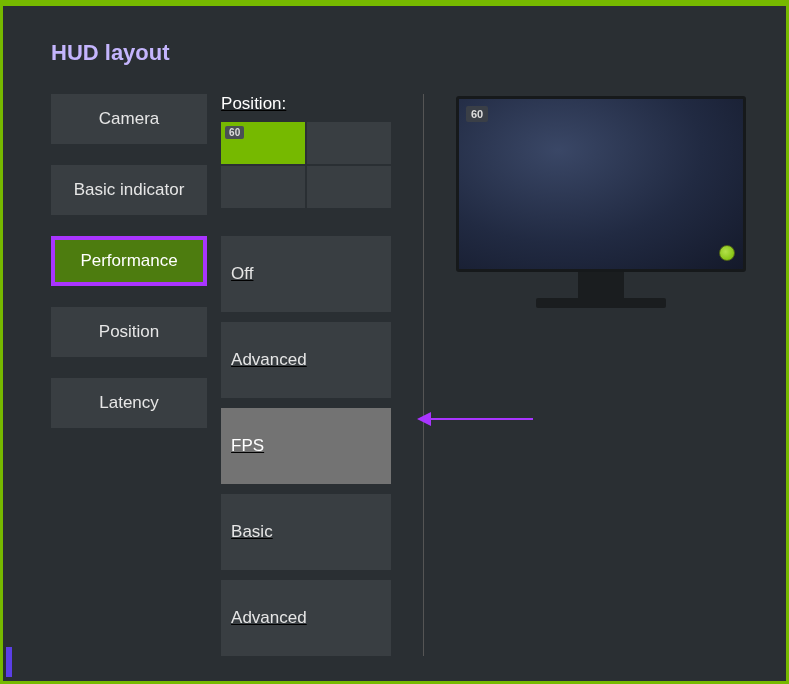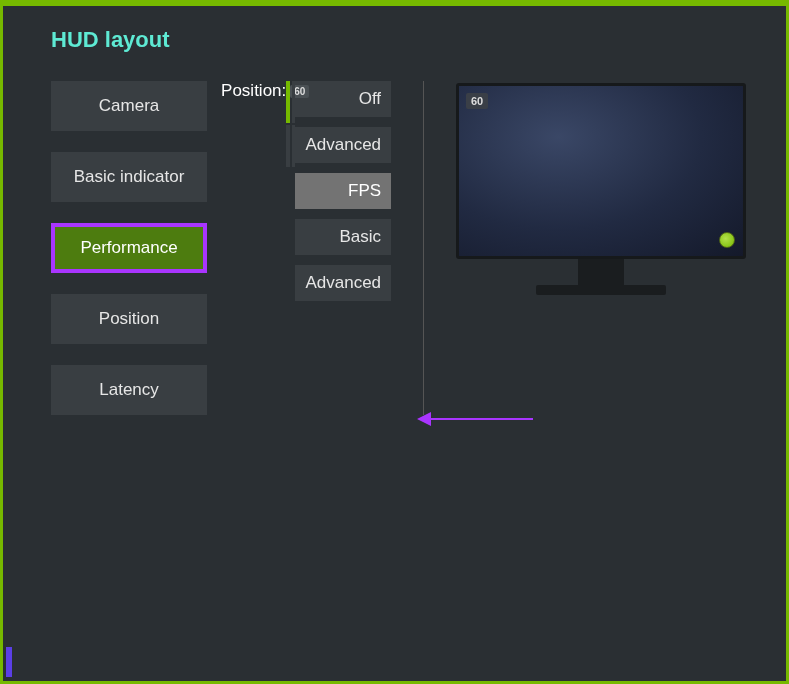--- a/index.html
+++ b/index.html
@@ -14,25 +14,25 @@
       background: #2a2f33;
       border: 3px solid #76b900;
       border-top: 6px solid #76b900;
       position: relative;
       overflow: hidden;
     }
     .container {
       padding: 20px 40px 40px 48px;
     }
     .page-title {
-      color: #5eead4;
+      color: #c4b5fd;
       font-size: 22px;
       font-weight: 600;
       margin-bottom: 28px;
-      margin-top: 1px;
+      margin-top: 14px;
     }
     .columns {
       display: flex;
       gap: 14px;
     }
     .sidebar {
       display: flex;
       flex-direction: column;
       gap: 21px;
       width: 170px;
@@ -46,23 +46,24 @@
       cursor: pointer;
     }
     .sidebar-tab.active {
       background: #4d7c0f;
       color: #fff;
       border: 4px solid #a935ff;
       padding: 11px 6px;
     }
     .middle {
       display: flex;
-      flex-direction: row;
+      flex-direction: column;
       width: 170px;
       position: relative;
+      text-decoration: underline;
     }
     .position-label {
       color: #fff;
       font-size: 17px;
       margin-bottom: 8px;
     }
     .position-grid {
       display: grid;
       grid-template-columns: 1fr 1fr;
       grid-template-rows: 1fr 1fr;
@@ -91,22 +92,22 @@
       border-radius: 2px;
     }
     .option-list {
       display: flex;
       flex-direction: column;
       gap: 10px;
     }
     .option-item {
       background: #393e42;
       color: #e6e6e6;
-      padding: 8px 10px;
-      text-align: right;
+      padding: 28px 10px;
+      text-align: left;
       font-size: 17px;
       cursor: pointer;
     }
     .option-item.active {
       background: #737373;
       color: #fff;
     }
     .divider {
       width: 1px;
       background: #555;

